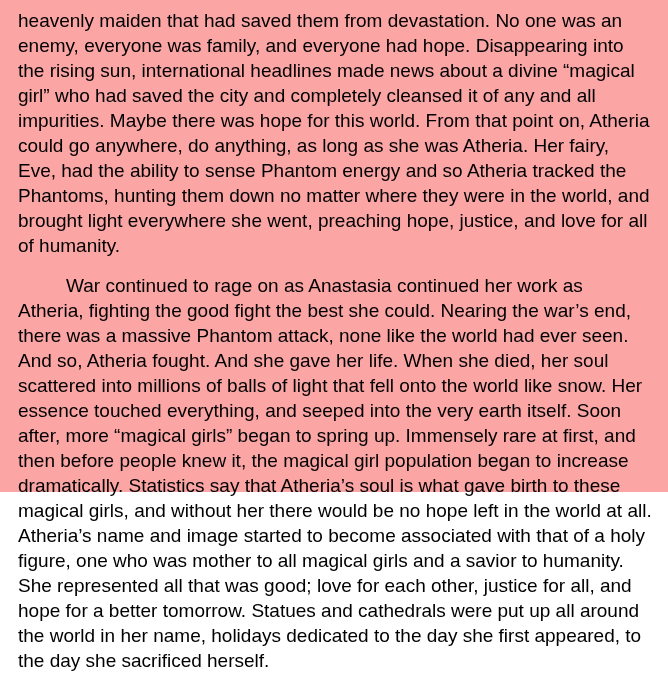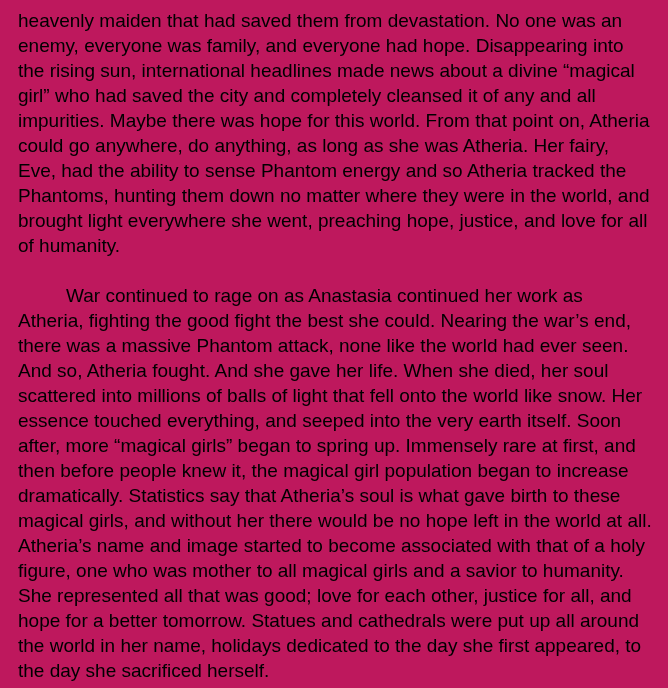--- a/index.html
+++ b/index.html
@@ -6,37 +6,37 @@
     margin: 0;
     padding: 0;
     width: 668px;
     height: 688px;
     background: #ffffff;
     overflow: hidden;
   }
   .page {
     box-sizing: border-box;
     width: 668px;
-    height: 688px;
+    height: 492px;
     padding: 8px 0 0 18px;
-    background: #be185d;
+    background: #fca5a5;
   }
   .para {
     margin: 0;
     font-family: "Liberation Sans", sans-serif;
     font-size: 19px;
     line-height: 25px;
     color: #000000;
     letter-spacing: 0;
     word-spacing: 0;
     white-space: pre-line; 
     text-align: left;
   }
   .para + .para { margin-top: 0; }
-  .para.gap-before { margin-top: 25px; } 
+  .para.gap-before { margin-top: 15px; } 
   .para.first-line-indent { text-indent: 48px; }
 </style>
 </head>
 <body>
 
 <div class="page">
   <p class="para">heavenly maiden that had saved them from devastation. No one was an
 enemy, everyone was family, and everyone had hope. Disappearing into
 the rising sun, international headlines made news about a divine “magical
 girl” who had saved the city and completely cleansed it of any and all

